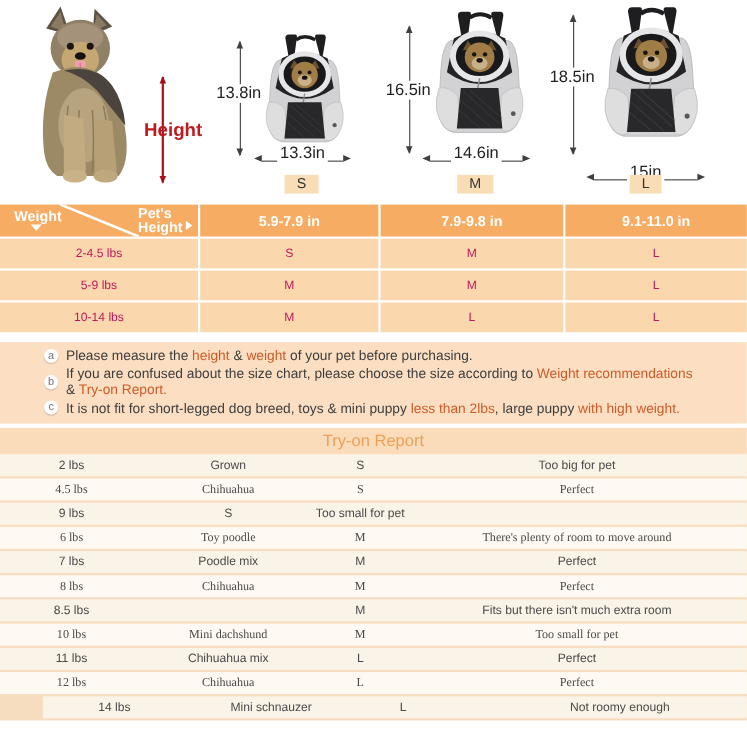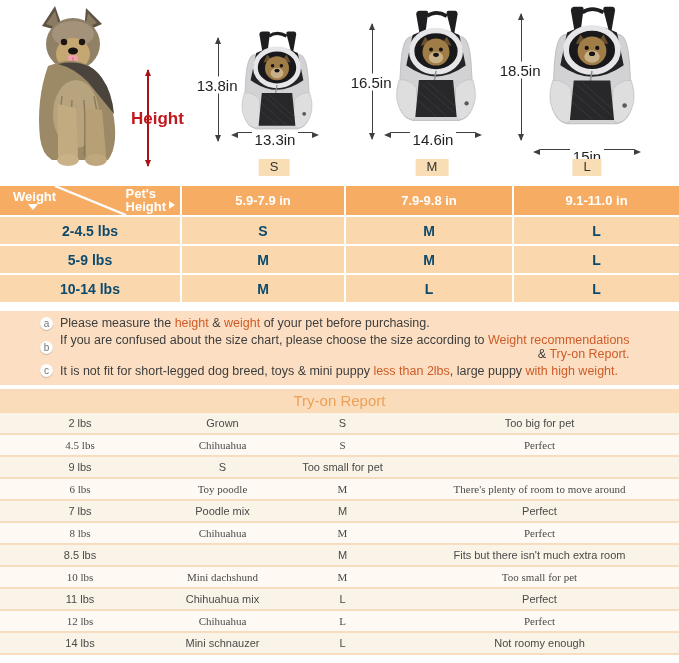--- a/index.html
+++ b/index.html
@@ -21,80 +21,80 @@
     border-left:3.5px solid transparent;border-right:3.5px solid transparent;}
   .vdim .a-up{top:-1px;border-bottom:7px solid currentColor;}
   .vdim .a-dn{bottom:-1px;border-top:7px solid currentColor;}
   .vdim.red{color:#A81216;width:2px;}
   .vdim.red .a-up,.vdim.red .a-dn{left:-2.5px;}
   .vlabel{
     position:absolute;transform:translate(-52%,-50%);
     background:#ffffff;padding:0 2px;font-size:15px;color:#222;white-space:nowrap;z-index:2;
   }
   
-  .hdim{position:absolute;display:flex;align-items:flex-start;height:15px;color:#3f3f3f;}
+  .hdim{position:absolute;display:flex;align-items:flex-end;height:15px;color:#3f3f3f;}
   .hdim .t-l{width:0;height:0;border-top:3.5px solid transparent;border-bottom:3.5px solid transparent;border-right:7px solid currentColor;}
   .hdim .t-r{width:0;height:0;border-top:3.5px solid transparent;border-bottom:3.5px solid transparent;border-left:7px solid currentColor;}
   .hdim .hline{flex:1;height:1px;background:currentColor;}
   .hdim .hdim-label{font-size:15px;color:#222;padding:0 3px;white-space:nowrap;line-height:15px;}
   .size-badge{
     position:absolute;transform:translateX(-50%);
     background:var(--badge-bg);color:#333;font-size:13px;line-height:16px;
     padding:0 11px;height:17px;text-align:center;
   }
   
   .size-chart{
     position:absolute;left:0;top:186px;width:679px;
     display:grid;grid-template-columns:180px 162px 166px 165px;
     grid-template-rows:29px 27px 27px 27px;gap:2px;
   }
   .sc-head{
     background:var(--header-orange);color:#fff;font-weight:bold;font-size:13px;
     display:flex;align-items:center;justify-content:center;position:relative;
   }
   .sc-cell{
-    background:var(--row-peach);color:#0c4a6e;font-size:14px;
-    display:flex;align-items:center;justify-content:center;font-weight:bold;
+    background:var(--row-peach);color:#be185d;font-size:11px;
+    display:flex;align-items:center;justify-content:center;
   }
   .sc-corner{justify-content:flex-start;}
   .sc-corner svg{position:absolute;left:0;top:0;}
   .corner-weight{position:absolute;left:13px;top:3px;}
   .corner-weight-arrow{position:absolute;left:28px;top:18px;width:0;height:0;
     border-left:5px solid transparent;border-right:5px solid transparent;border-top:6px solid #fff;}
   .corner-pets{position:absolute;right:14px;top:1px;text-align:left;line-height:13px;}
   .corner-col-arrow{position:absolute;right:5px;top:15px;width:0;height:0;
     border-top:4px solid transparent;border-bottom:4px solid transparent;border-left:6px solid #fff;}
   
   .notes{
     position:absolute;left:0;top:311px;width:679px;height:74px;
     background:var(--notes-bg);box-sizing:border-box;padding:5px 10px 0 40px;
   }
   .note-row{display:flex;align-items:center;gap:7px;margin-bottom:2px;}
   .note-badge{
     flex:0 0 auto;width:13px;height:13px;border-radius:50%;background:#fdfdfd;
     color:#777;font-size:10px;line-height:13px;text-align:center;
     box-shadow:0 1px 1px rgba(0,0,0,.18);
   }
-  .note-text{font-size:12.5px;line-height:14.5px;color:#3d3d3d;text-align:right;}
+  .note-text{font-size:12.5px;line-height:14.5px;color:#3d3d3d;}
   .note-text .hl{color:var(--accent-text);}
   
   .tryon-bar{
     position:absolute;left:0;top:389px;width:679px;height:24px;
     background:var(--bar-bg);color:var(--bar-text);
     font-size:15px;line-height:24px;text-align:center;
   }
   .tryon-table{
     position:absolute;left:0;top:413px;width:679px;
     background:var(--tryon-divider);padding-bottom:2px;
   }
   .tr-row{
     display:grid;grid-template-columns:130px 155px 85px 309px;
-    height:20px;margin-bottom:2px;align-items:center;padding-left:15px;
-  }
-  .tr-row:last-child{margin-bottom:0;}
+    height:20px;margin-bottom:2px;align-items:center;
+  }
+  .tr-row:last-child{margin-bottom:0;margin-left:39px;}
   .tr-row.odd{background:var(--tryon-row-odd);}
   .tr-row.even{background:var(--tryon-row-even);font-family:Liberation Serif, serif;}
   .tr-cell{font-size:11px;color:#4a4a4a;text-align:center;white-space:nowrap;overflow:hidden;}
   .hidden-defs{position:absolute;width:0;height:0;overflow:hidden;}
 </style>
 </head>
 <body>
 
 <svg class="hidden-defs" aria-hidden="true">
   <defs>

